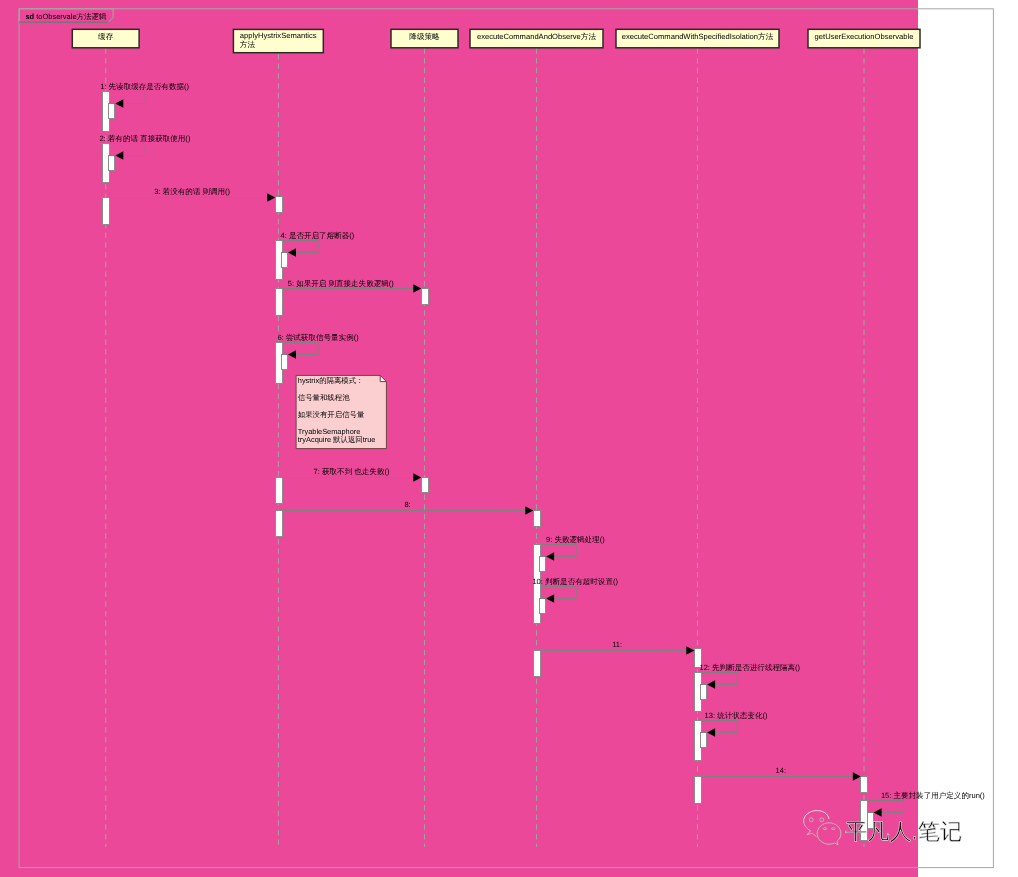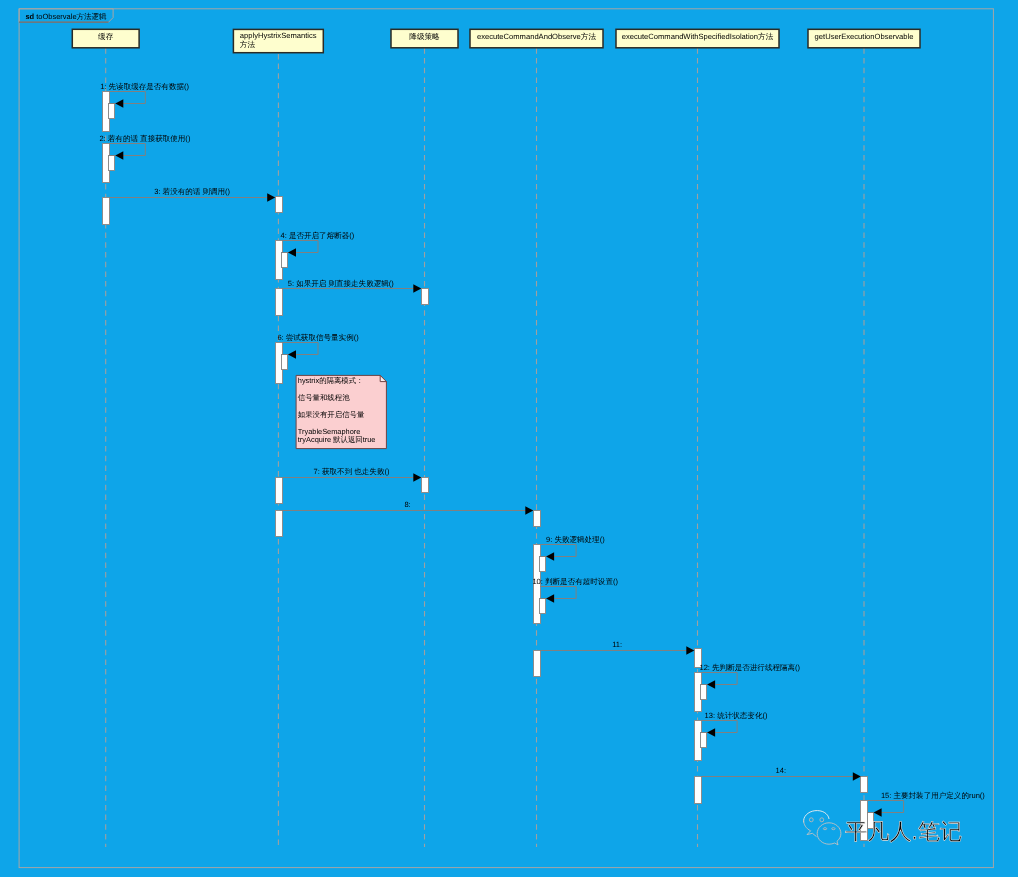--- a/index.html
+++ b/index.html
@@ -1,20 +1,20 @@
 <!DOCTYPE html>
 <html><head>
 <meta charset="utf-8">
 <title>toObservale</title>
 <style>
   html,body{margin:0;padding:0;background:#ffffff;}
   body{width:1018px;height:877px;overflow:hidden;
        font-family:"Liberation Sans",sans-serif;
        -webkit-font-smoothing:antialiased;text-rendering:geometricPrecision;}
-  #stage{position:relative;width:1018px;height:877px;background:#0ea5e9;text-align:right;}
+  #stage{position:relative;width:918px;height:877px;background:#ec4899;text-align:right;}
   svg#sd{position:absolute;left:0;top:0;}
   #sd text{font-family:"Liberation Sans",sans-serif;fill:#000;}
   .msg-label{font-size:7.55px;}
   .part-label{font-size:7.6px;}
   .frame-kw{font-size:7.5px;font-weight:bold;}
   .frame-lbl{font-size:7.5px;}
   .note-line{font-size:7.4px;fill:#3F2A2A;}
   .wm-text{fill:none;stroke:#e3e3e3;stroke-linejoin:round;}
 </style>
 </head>

